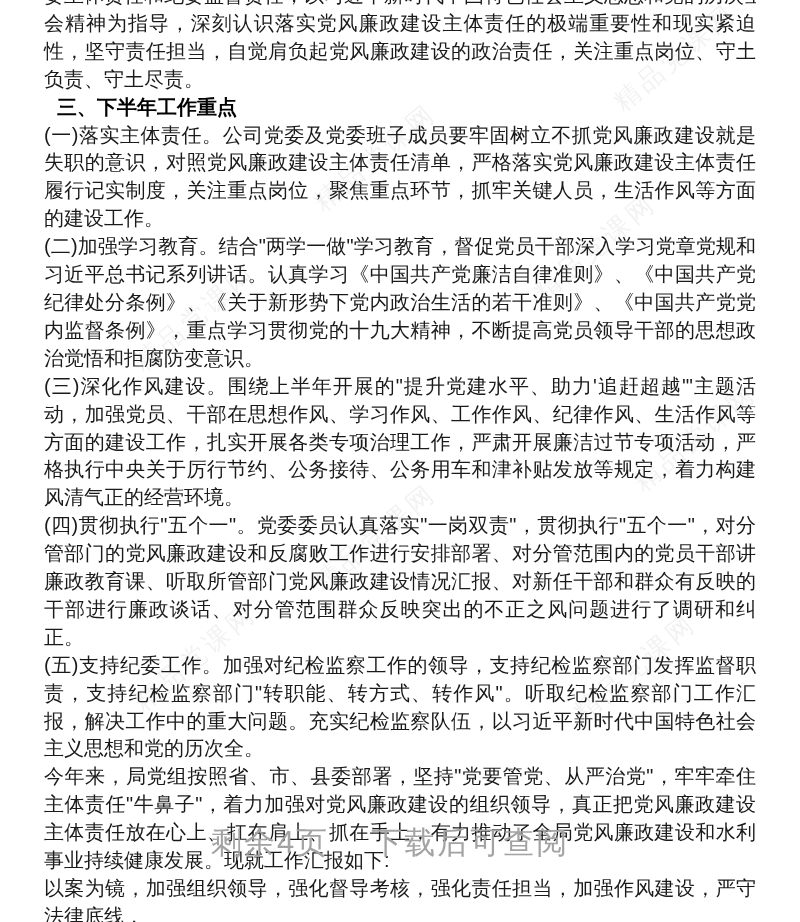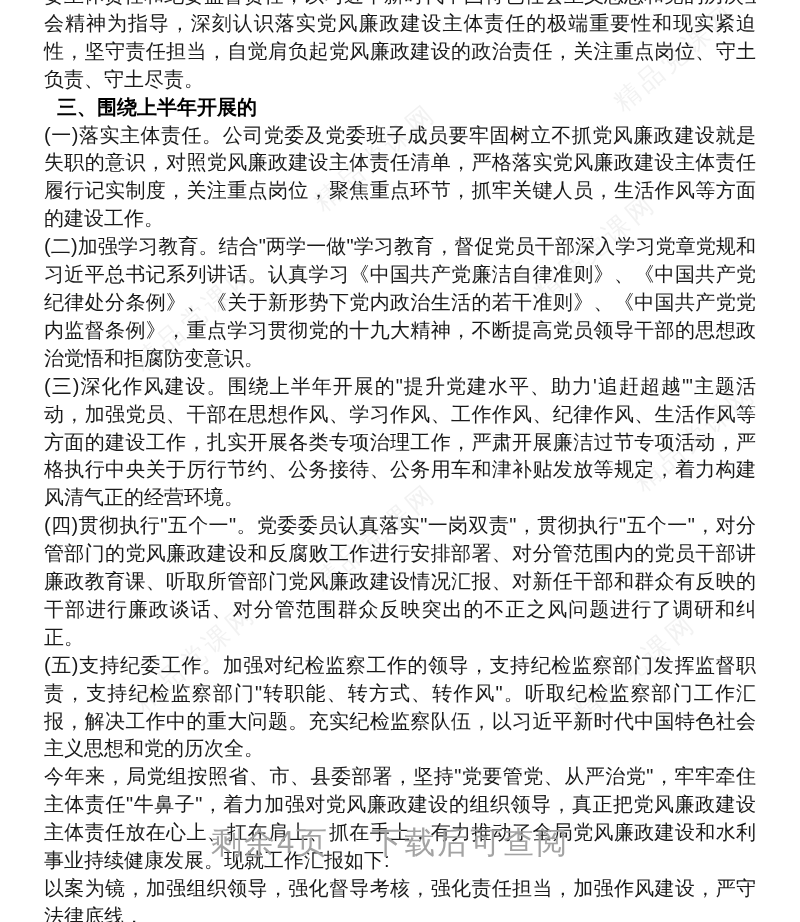--- a/index.html
+++ b/index.html
@@ -83,21 +83,21 @@
       <span class="watermark" style="left: 120px; top: 300px;">精品党课网</span>
       <span class="watermark" style="left: 620px; top: 420px;">精品党课网</span>
       <span class="watermark" style="left: 300px; top: 520px;">精品党课网</span>
       <span class="watermark" style="left: 120px; top: 640px;">精品党课网</span>
       <span class="watermark" style="left: 560px; top: 650px;">精品党课网</span>
     </div>
 
   <div class="doc-body">
       <div class="para clipped">委主体责任和纪委监督责任，以习近平新时代中国特色社会主义思想和党的历次全</div>
       <div class="para body">会精神为指导，深刻认识落实党风廉政建设主体责任的极端重要性和现实紧迫性，坚守责任担当，自觉肩负起党风廉政建设的政治责任，关注重点岗位、守土负责、守土尽责。</div>
-      <div class="para heading indent">三、围绕上半年开展的</div>
+      <div class="para heading indent">三、下半年工作重点</div>
       <div class="para body">(一)落实主体责任。公司党委及党委班子成员要牢固树立不抓党风廉政建设就是失职的意识，对照党风廉政建设主体责任清单，严格落实党风廉政建设主体责任履行记实制度，关注重点岗位，聚焦重点环节，抓牢关键人员，生活作风等方面的建设工作。</div>
       <div class="para body">(二)加强学习教育。结合"两学一做"学习教育，督促党员干部深入学习党章党规和习近平总书记系列讲话。认真学习《中国共产党廉洁自律准则》、《中国共产党纪律处分条例》、《关于新形势下党内政治生活的若干准则》、《中国共产党党内监督条例》，重点学习贯彻党的十九大精神，不断提高党员领导干部的思想政治觉悟和拒腐防变意识。</div>
       <div class="para body">(三)深化作风建设。围绕上半年开展的"提升党建水平、助力'追赶超越'"主题活动，加强党员、干部在思想作风、学习作风、工作作风、纪律作风、生活作风等方面的建设工作，扎实开展各类专项治理工作，严肃开展廉洁过节专项活动，严格执行中央关于厉行节约、公务接待、公务用车和津补贴发放等规定，着力构建风清气正的经营环境。</div>
       <div class="para body">(四)贯彻执行"五个一"。党委委员认真落实"一岗双责"，贯彻执行"五个一"，对分管部门的党风廉政建设和反腐败工作进行安排部署、对分管范围内的党员干部讲廉政教育课、听取所管部门党风廉政建设情况汇报、对新任干部和群众有反映的干部进行廉政谈话、对分管范围群众反映突出的不正之风问题进行了调研和纠正。</div>
       <div class="para body">(五)支持纪委工作。加强对纪检监察工作的领导，支持纪检监察部门发挥监督职责，支持纪检监察部门"转职能、转方式、转作风"。听取纪检监察部门工作汇报，解决工作中的重大问题。充实纪检监察队伍，以习近平新时代中国特色社会主义思想和党的历次全。</div>
       <div class="para body">今年来，局党组按照省、市、县委部署，坚持"党要管党、从严治党"，牢牢牵住主体责任"牛鼻子"，着力加强对党风廉政建设的组织领导，真正把党风廉政建设主体责任放在心上、扛在肩上、抓在手上，有力推动了全局党风廉政建设和水利事业持续健康发展。现就工作汇报如下:</div>
       <div class="para body">以案为镜，加强组织领导，强化督导考核，强化责任担当，加强作风建设，严守法律底线，</div>
     </div>
 
   <div class="page-footer">

